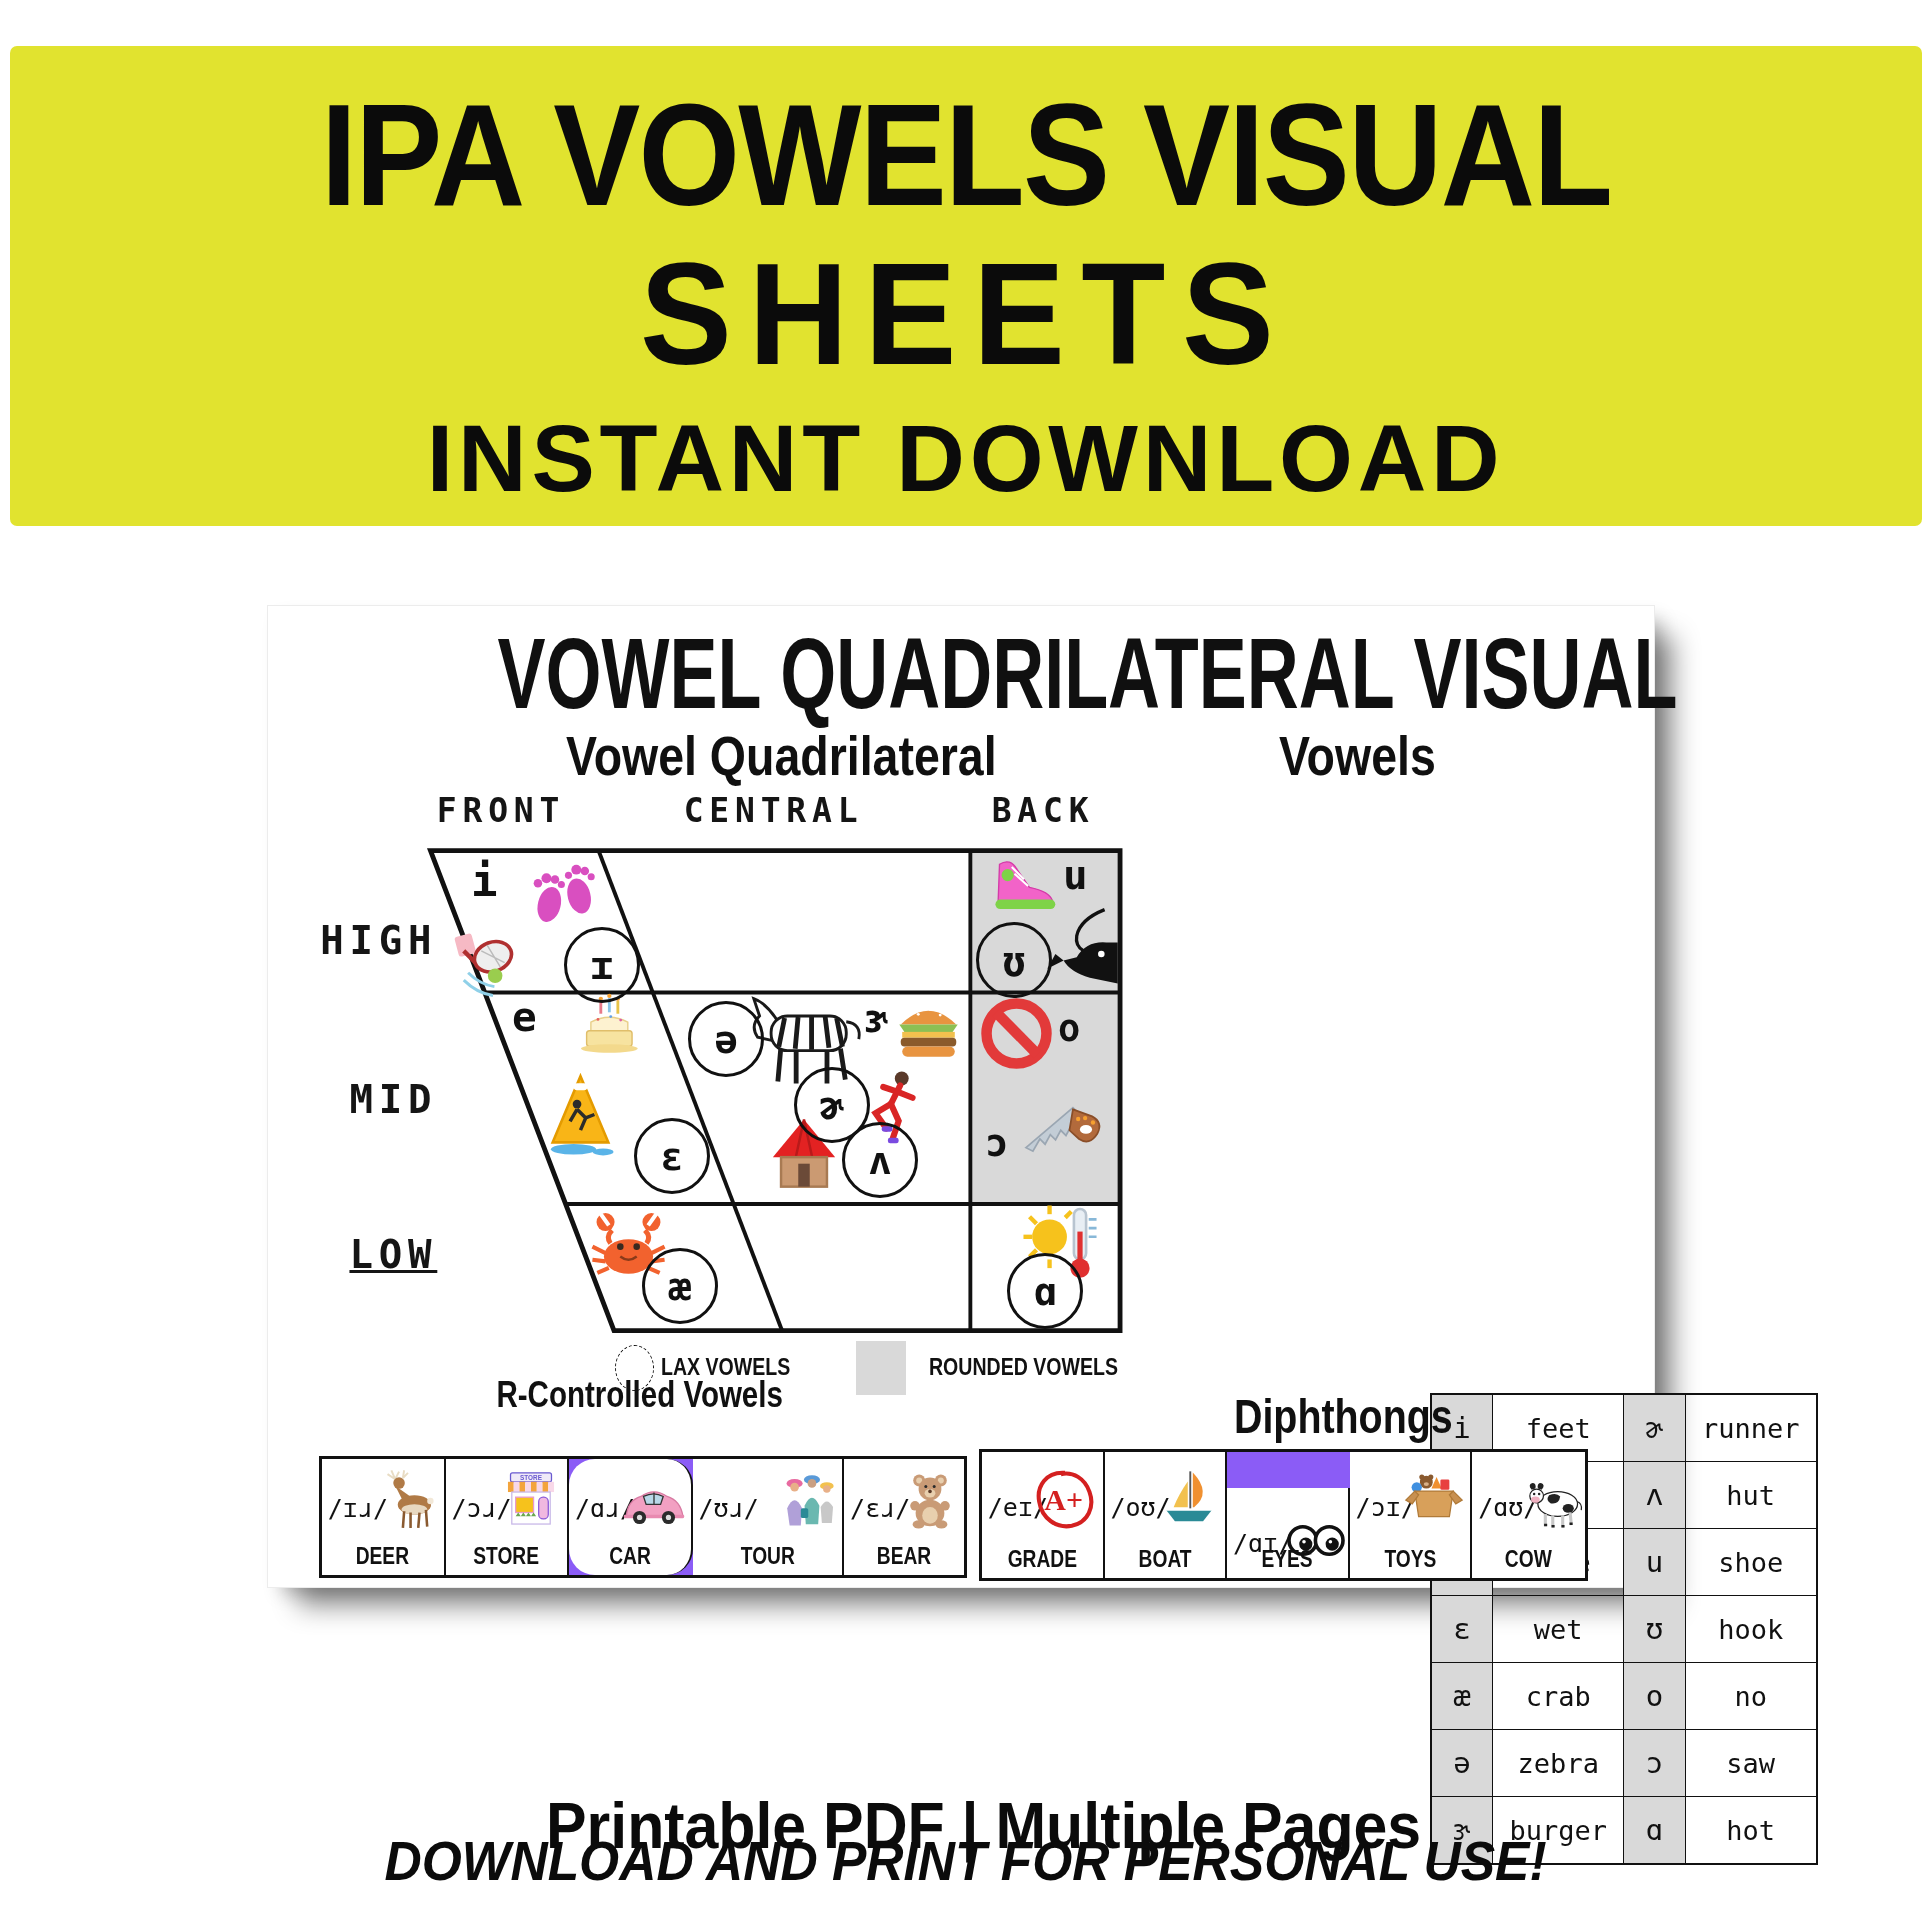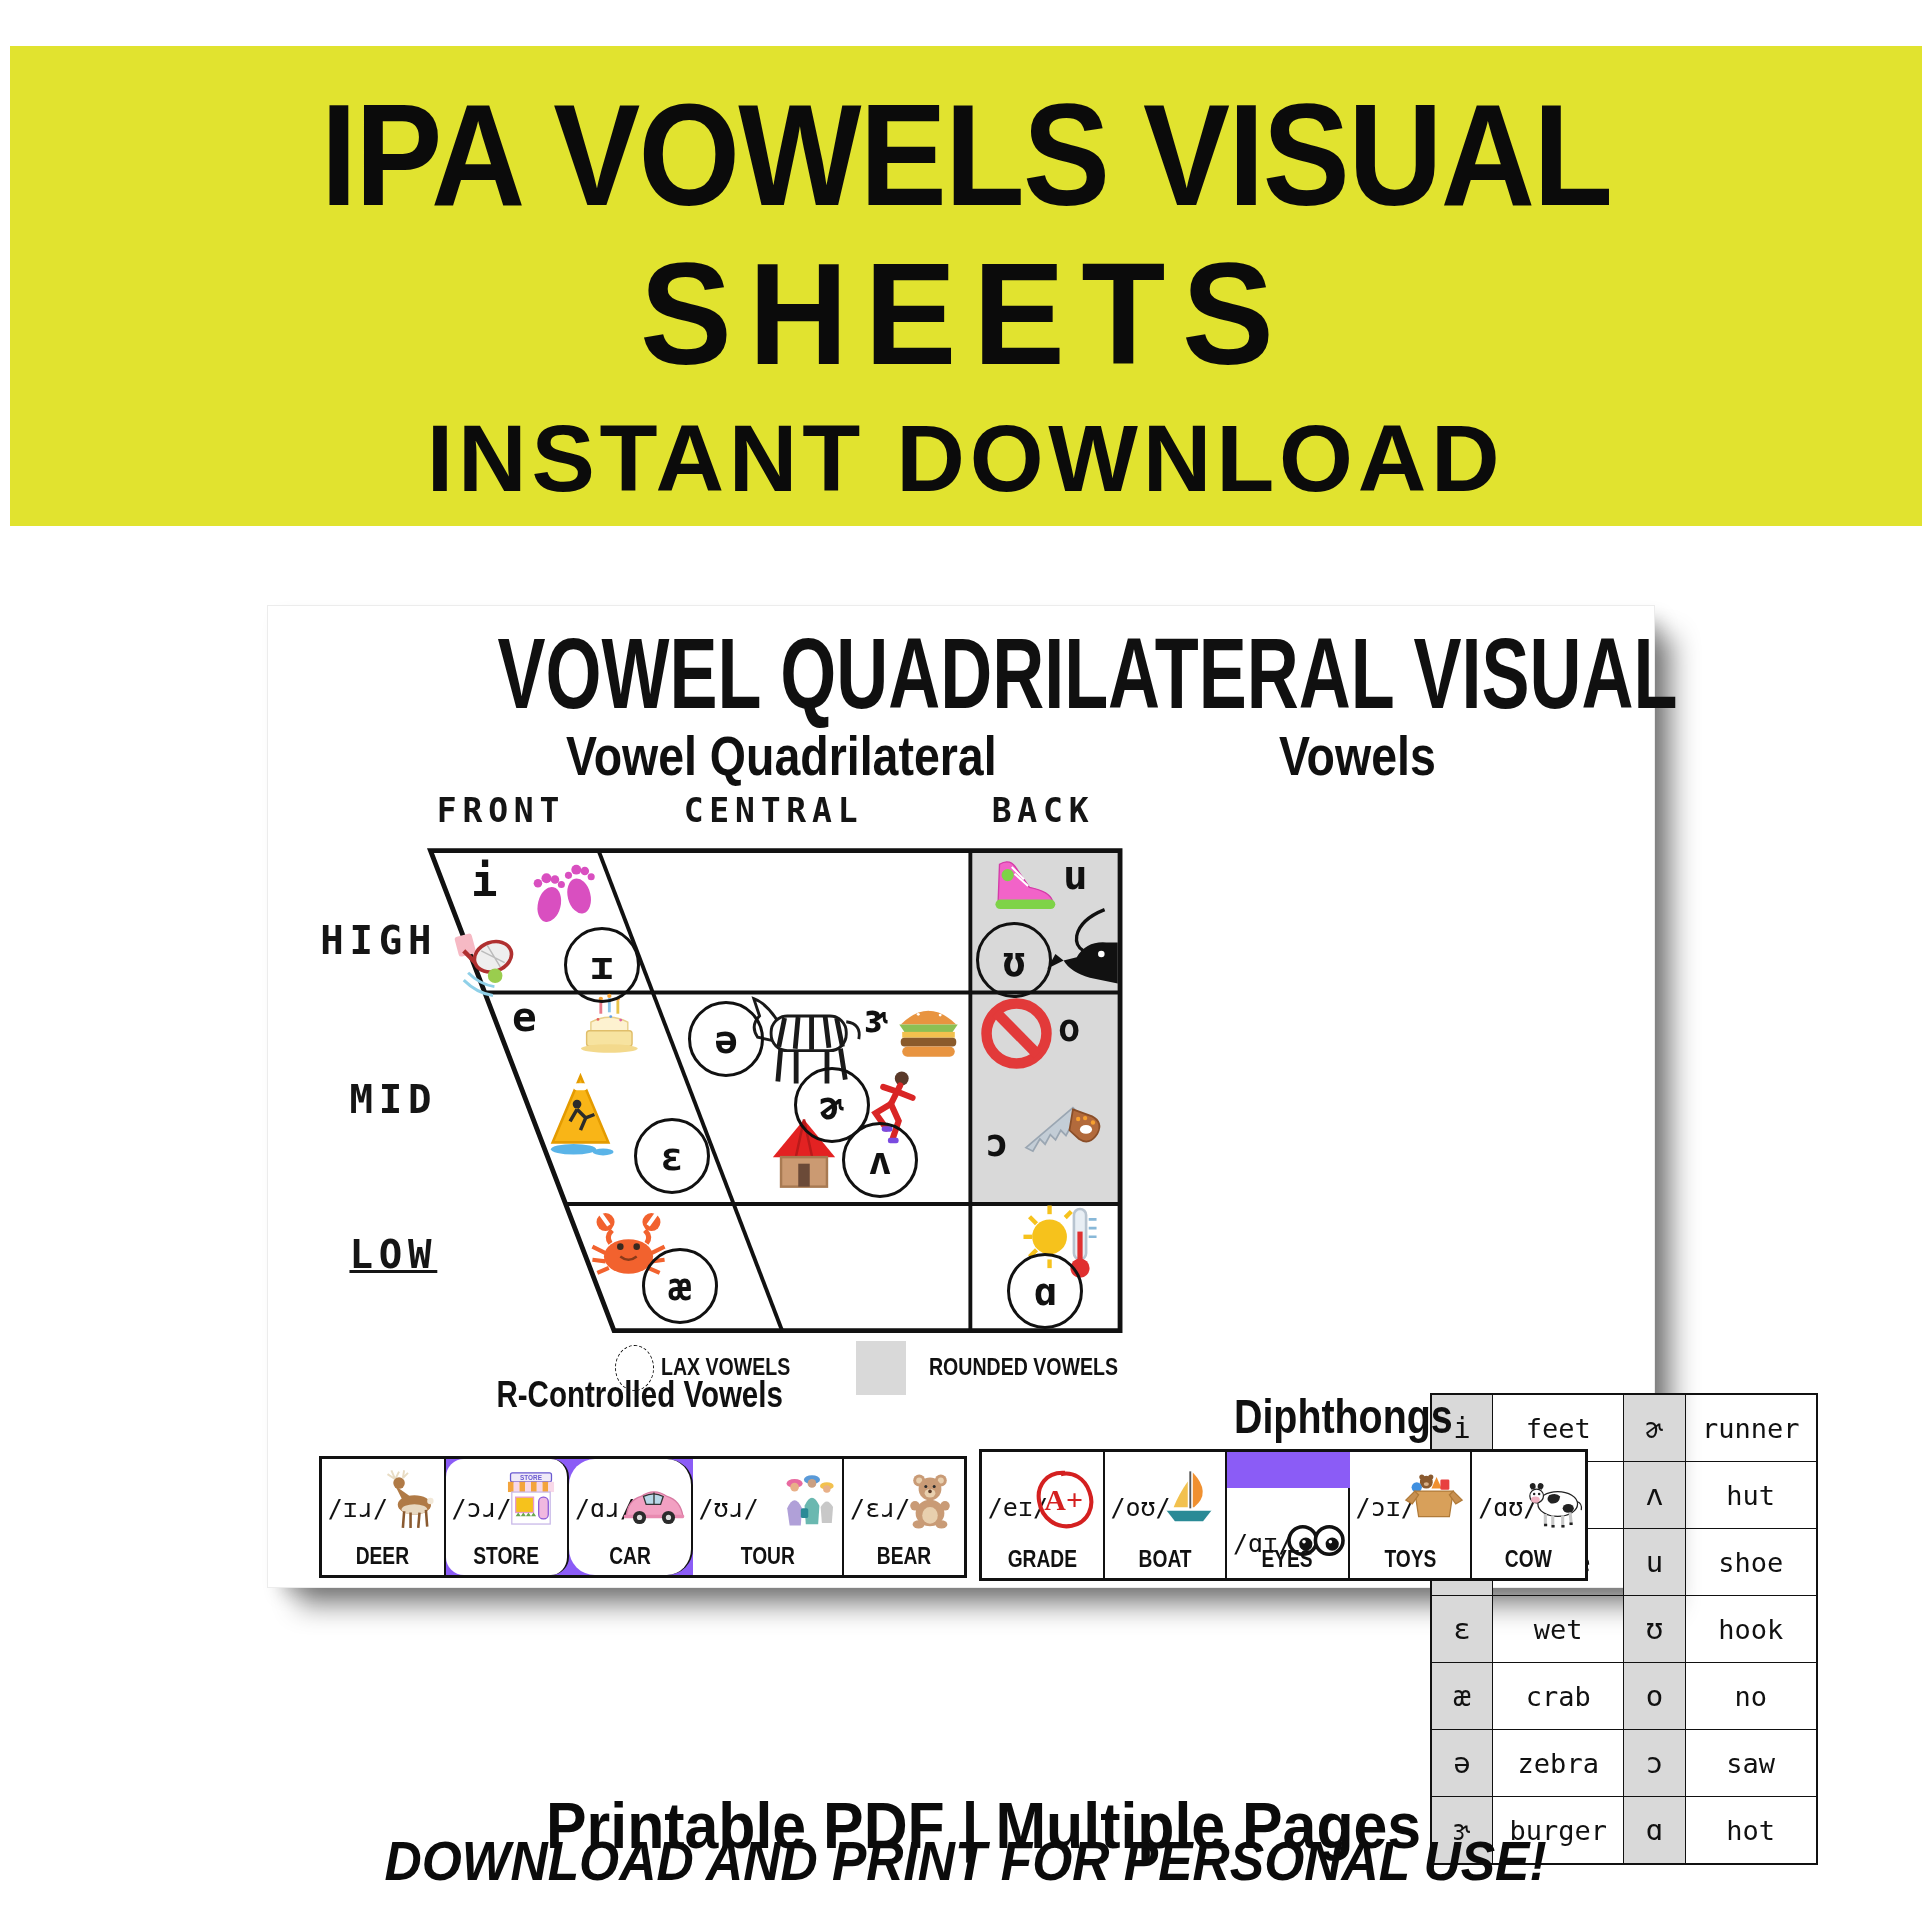--- a/index.html
+++ b/index.html
@@ -2,21 +2,21 @@
 <html><head>
 <meta charset="utf-8">
 <style>
   html,body{margin:0;padding:0;background:#fff;}
   body{width:1931px;height:1931px;position:relative;overflow:hidden;
        font-family:"Liberation Sans", sans-serif;color:#111;}
   .abs{position:absolute;}
   .ctr{text-align:center;}
   .cond{display:inline-block;white-space:nowrap;}
   
-  #banner{left:9.7px;top:46px;width:1912px;height:480px;background:#e1e32f;}
+  #banner{left:9.7px;top:46px;width:1912px;height:480px;background:#e1e32f;border-radius:7px;}
   .banner-line{width:100%;text-align:center;font-weight:700;color:#0b0b0b;line-height:1;}
   
   #sheet{left:267px;top:605px;width:1386px;height:981px;background:#fff;
          border:1px solid #ececec;
          box-shadow:25px 25px 25px -5.8px rgba(0,0,0,0.42), 9.7px 9.7px 17.4px -3.9px rgba(0,0,0,0.25);}
   .h-black{font-weight:700;color:#101010;line-height:1;}
   .quad-sym{font-family:"DejaVu Sans Mono", monospace;font-weight:700;color:#111;line-height:1;}
   .lax{width:70px;height:70px;border:3.9px solid #111;border-radius:50%;
        display:flex;align-items:center;justify-content:center;background:transparent;}
   .rowlab,.collab{font-family:"DejaVu Sans Mono", monospace;font-weight:700;letter-spacing:5.8px;color:#151515;}
@@ -312,21 +312,21 @@
         <path d="M30 16 L24 2 M30 16 L18 8 M30 16 L36 4 M42 14 L44 2 M42 14 L50 6" stroke="#e8dcc4" stroke-width="3" fill="none"></path>
         <circle cx="36" cy="22" r="9" fill="#b07a46"></circle>
         <path d="M30 26 L46 58 L58 46 Z" fill="#b07a46"></path>
         <ellipse cx="60" cy="56" rx="26" ry="15" fill="#b07a46"></ellipse>
         <ellipse cx="60" cy="63" rx="20" ry="8" fill="#e8d8c0"></ellipse>
         <path d="M44 66 L42 92 M54 68 L54 92 M68 68 L66 92 M78 64 L80 90" stroke="#8a5a30" stroke-width="4" fill="none"></path>
         <circle cx="85" cy="50" r="5" fill="#f2e8d8"></circle>
       </svg>
       <div class="lab"><span class="cond" style="transform:scaleX(0.8);">DEER</span></div>
     </div>
-    <div class="card" style="width:128px;border-radius:18px;">
+    <div class="card" style="width:128px;">
       <div class="ipa">/ɔɹ/</div>
       <svg class="icon" width="64" height="64" viewBox="0 0 100 100">
         <rect x="18" y="6" width="64" height="14" rx="3" fill="#efeaf8" stroke="#6a5ad0" stroke-width="2"></rect>
         <text x="50" y="17" font-size="10" fill="#6a5ad0" text-anchor="middle" font-weight="bold">STORE</text>
         <g>
           <rect x="14" y="20" width="9" height="16" fill="#f3a43c"></rect>
             <rect x="23" y="20" width="9" height="16" fill="#f8d8e8"></rect>
           <rect x="32" y="20" width="9" height="16" fill="#f3a43c"></rect>
             <rect x="41" y="20" width="9" height="16" fill="#f8d8e8"></rect>
           <rect x="50" y="20" width="9" height="16" fill="#f3a43c"></rect>

